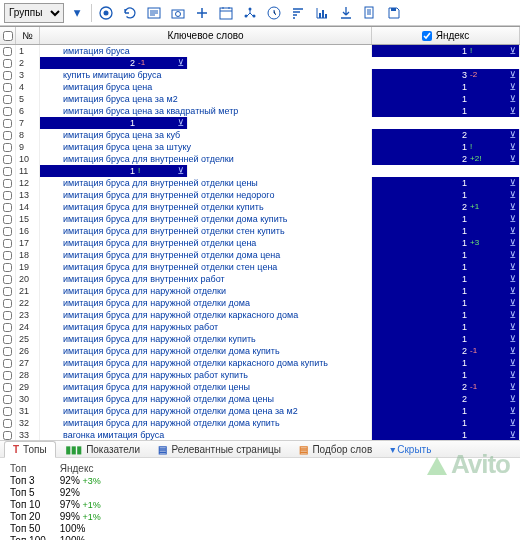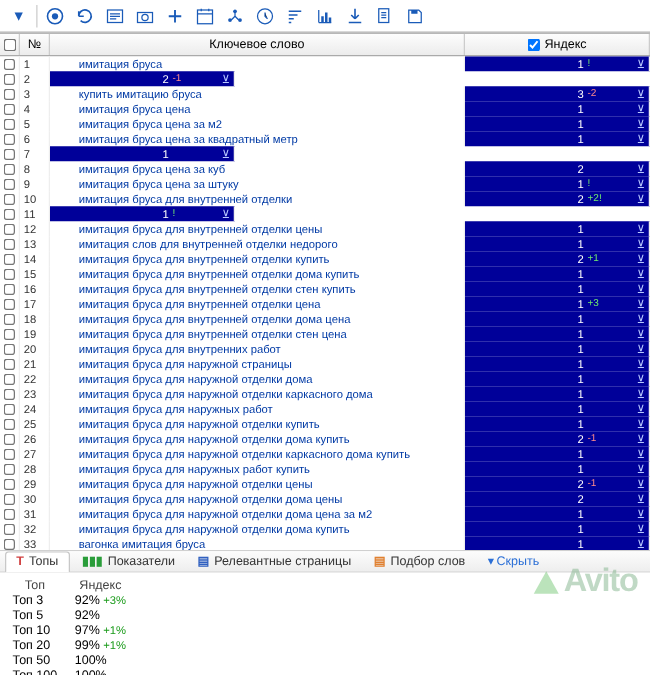--- a/index.html
+++ b/index.html
@@ -37,30 +37,33 @@
   .btab.active { background: #fff; border: 1px solid #c8c8c8; border-bottom: 1px solid #fff; margin-bottom: -1px; border-radius: 3px 3px 0 0; }
   .btab .ticon { font-weight: bold; }
   .btab .t-red { color: #d04040; }
   .btab .t-blue { color: #3060c0; }
   .btab .t-orange { color: #e08030; }
   .hide-link { color: #2b6fd6; cursor: pointer; margin-left: 8px; display: flex; align-items: center; gap: 2px; }
   
   .tops-table { padding: 4px 8px; font-size: 10px; }
   .tops-table table { border-collapse: collapse; }
   .tops-table th, .tops-table td { text-align: left; padding: 0 12px 0 2px; height: 12px; font-weight: normal; }
-  .tops-table th { color: #444; text-align: center; }
+  .tops-table th { color: #444; }
   .tops-table .delta { color: #1a9b1a; font-size: 9px; }
   
   .watermark { position: absolute; right: 10px; bottom: 60px; font-size: 26px; font-weight: bold; color: rgba(130,180,140,0.5); letter-spacing: -1px; }
   .watermark::before { content: ""; display:inline-block; width: 0; height: 0; border-left: 10px solid transparent; border-right: 10px solid transparent; border-bottom: 18px solid rgba(120,200,120,0.5); margin-right: 4px; vertical-align: middle; }
 </style>
 </head>
 <body>
 
 <div class="toolbar">
+  <select>
+    <option>Группы</option>
+  </select>
   <button class="tb-btn">▾</button>
   <span class="sep"></span>
   <button class="tb-btn">
       <svg width="16" height="16" viewBox="0 0 16 16">
         <circle cx="8" cy="8" r="6" fill="none" stroke="#1a5bb8" stroke-width="1.3"></circle>
         <circle cx="8" cy="8" r="2.5" fill="#1a5bb8"></circle>
       </svg>
     </button>
   <button class="tb-btn">
       <svg width="16" height="16" viewBox="0 0 16 16">
@@ -306,21 +309,21 @@
             <span>1</span>
           </span>
           <span class="graph-icon">⊻</span>
         </div>
       </div>
       <div class="row">
         <div class="cell check">
           <input type="checkbox" style="">
         </div>
         <div class="cell num">13</div>
-        <div class="cell kw">имитация слов для внутренней отделки недорого</div>
+        <div class="cell kw">имитация бруса для внутренней отделки недорого</div>
         <div class="cell yx">
           <span class="val">
             <span>1</span>
           </span>
           <span class="graph-icon">⊻</span>
         </div>
       </div>
       <div class="row">
         <div class="cell check">
           <input type="checkbox" style="">
@@ -412,21 +415,21 @@
             <span>1</span>
           </span>
           <span class="graph-icon">⊻</span>
         </div>
       </div>
       <div class="row">
         <div class="cell check">
           <input type="checkbox" style="">
         </div>
         <div class="cell num">21</div>
-        <div class="cell kw">имитация бруса для наружной страницы</div>
+        <div class="cell kw">имитация бруса для наружной отделки</div>
         <div class="cell yx">
           <span class="val">
             <span>1</span>
           </span>
           <span class="graph-icon">⊻</span>
         </div>
       </div>
       <div class="row">
         <div class="cell check">
           <input type="checkbox" style="">

